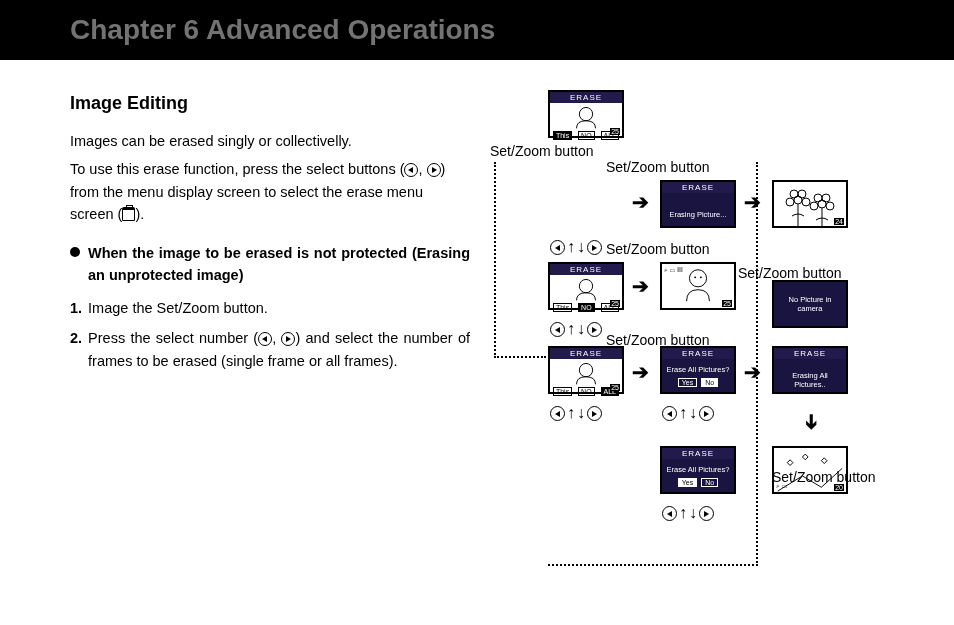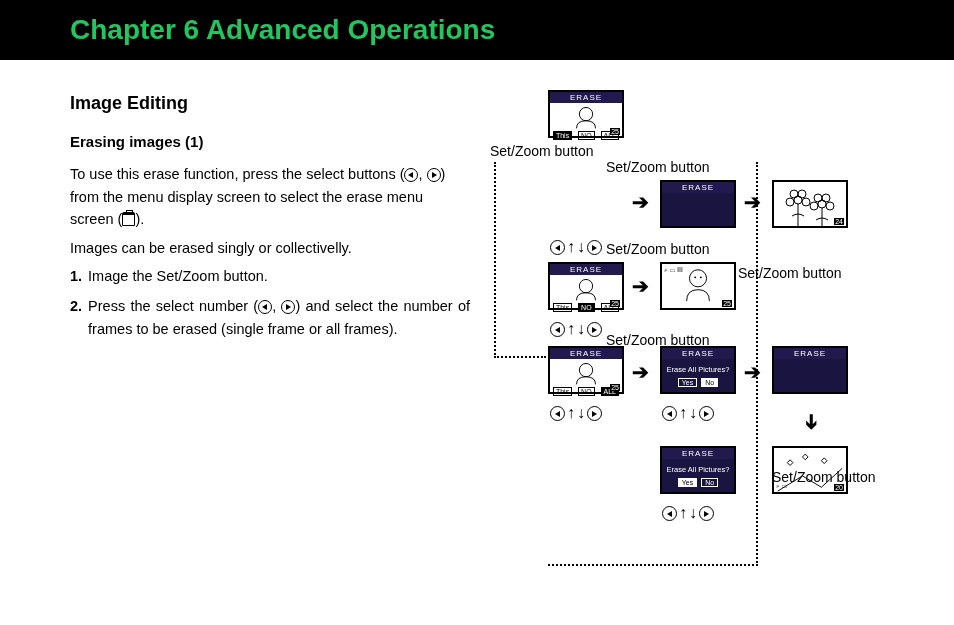--- a/index.html
+++ b/index.html
@@ -6,21 +6,21 @@
   body {
     width: 954px;
     height: 625px;
     font-family: Arial, Helvetica, sans-serif;
     background: #fff;
     color: #000;
     overflow: hidden;
   }
   .header {
     background: #000;
-    color: #22c55e;
+    color: #737373;
     padding: 14px 0 14px 70px;
     font-size: 28px;
     font-weight: bold;
   }
   .content {
     display: flex;
     padding: 30px 10px 10px 70px;
     justify-content: center;
   }
   .left {
@@ -131,25 +131,28 @@
 </head>
 <body>
 
 <div class="header">
   <span>Chapter 6   Advanced Operations</span>
 </div>
 
 <div class="content">
   <div class="left">
     <div class="section-title">Image Editing</div>
-    <div class="subsection-title">Erasing images (1)</div>
+    <div class="para">Images can be erased singly or collectivelly.</div>
     <div class="para">
       <span>To use this erase function, press the select buttons (</span><span class="inline-icon left-arr"></span><span>, </span><span class="inline-icon right-arr"></span><span>) from the menu display screen to select the erase menu screen (</span><span class="trash-icon"></span><span>).</span>
     </div>
-    <div class="para">Images can be erased singly or collectivelly.</div>
+    <div class="bullet-row">
+      <div class="bullet-dot"></div>
+      <div class="bullet-text">When the image to be erased is not protected (Erasing an unprotected image)</div>
+    </div>
     <ul class="ol">
       <li>
         <span class="num">1.</span>
         <span class="txt">Image the Set/Zoom button.</span>
       </li>
       <li>
         <span class="num">2.</span>
         <span class="txt">
           <span>Press the select number (</span><span class="inline-icon left-arr"></span><span>, </span><span class="inline-icon right-arr"></span><span>) and select the number of frames to be erased (single frame or all frames).</span>
         </span>
@@ -257,20 +260,21 @@
       <div class="arrowdown">↓</div>
       <div class="circlebtn">
           <div class="tri-r"></div>
         </div>
     </div>
     <div class="label" style="left:116px;top:243px;">Set/Zoom button</div>
     <div class="bigarrow" style="left:142px;top:270px;">➔</div>
 
     <div class="screen rev" style="left:170px;top:90px;">
       <div class="titlebar">ERASE</div>
+      <div class="msg" style="height:42px;">Erasing Picture...</div>
     </div>
     <div class="bigarrow" style="left:254px;top:100px;">➔</div>
     <div class="screen" style="left:282px;top:90px;">
       <div class="face flower" style="height:52px;">
         <svg viewBox="0 0 60 44">
             <g fill="none" stroke="#000">
               <circle cx="18" cy="14" r="4"></circle>
               <circle cx="14" cy="8" r="4"></circle>
               <circle cx="22" cy="8" r="4"></circle>
               <circle cx="10" cy="16" r="4"></circle>
@@ -294,20 +298,23 @@
           <svg viewBox="0 0 40 40">
             <circle cx="20" cy="14" r="9" fill="none" stroke="#000"></circle>
             <path d="M8 38 Q8 26 20 26 Q32 26 32 38" fill="none" stroke="#000"></path>
             <circle cx="17" cy="13" r="1"></circle>
             <circle cx="23" cy="13" r="1"></circle>
           </svg>
         </div>
       <div class="corner">25</div>
     </div>
     <div class="label" style="left:248px;top:176px;">Set/Zoom button</div>
+    <div class="screen rev" style="left:282px;top:190px;">
+      <div class="msg">No Picture in camera</div>
+    </div>
 
     <div class="screen rev" style="left:170px;top:256px;">
       <div class="titlebar">ERASE</div>
       <div style="text-align:center;font-size:7.5px;padding-top:6px;">Erase All Pictures?</div>
       <div class="yn">
           <span>Yes</span>
           <span class="sel">No</span>
         </div>
     </div>
     <div class="btnrow" style="left:172px;top:316px;">
@@ -317,20 +324,21 @@
       <div class="arrowup">↑</div>
       <div class="arrowdown">↓</div>
       <div class="circlebtn">
           <div class="tri-r"></div>
         </div>
     </div>
     <div class="bigarrow" style="left:254px;top:270px;">➔</div>
 
     <div class="screen rev" style="left:282px;top:256px;">
       <div class="titlebar">ERASE</div>
+      <div class="msg" style="height:42px;">Erasing All Pictures..</div>
     </div>
     <div class="bigarrow" style="left:314px;top:320px;transform:rotate(90deg);">➔</div>
 
     <div class="screen rev" style="left:170px;top:356px;">
       <div class="titlebar">ERASE</div>
       <div style="text-align:center;font-size:7.5px;padding-top:6px;">Erase All Pictures?</div>
       <div class="yn">
           <span class="sel">Yes</span>
           <span>No</span>
         </div>

